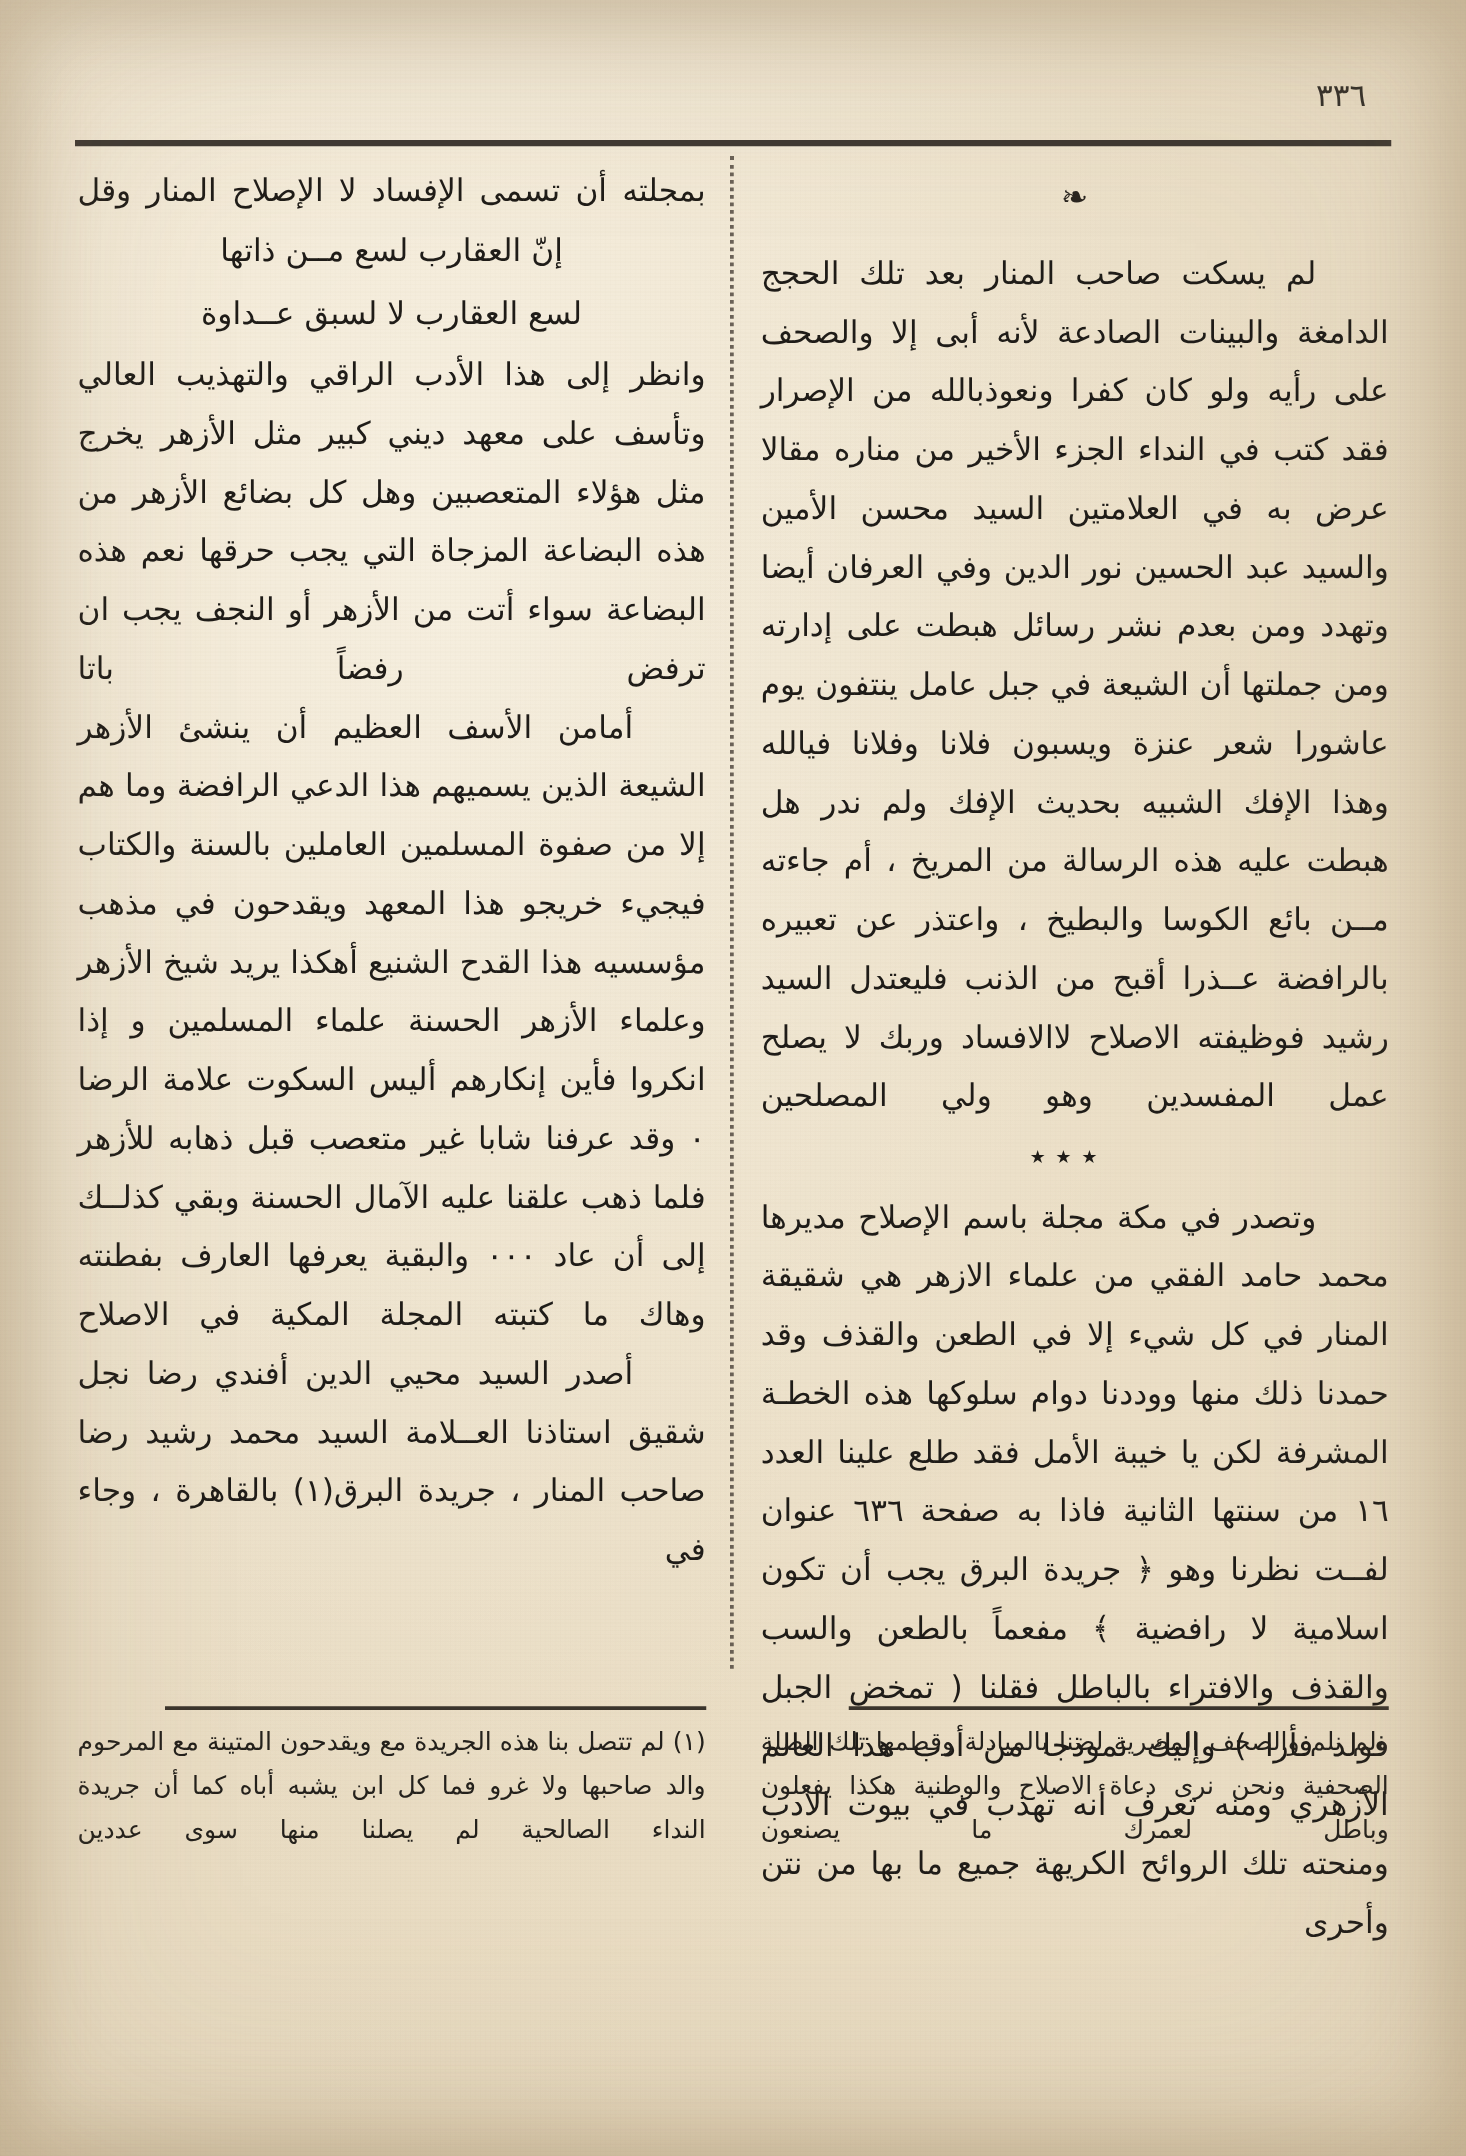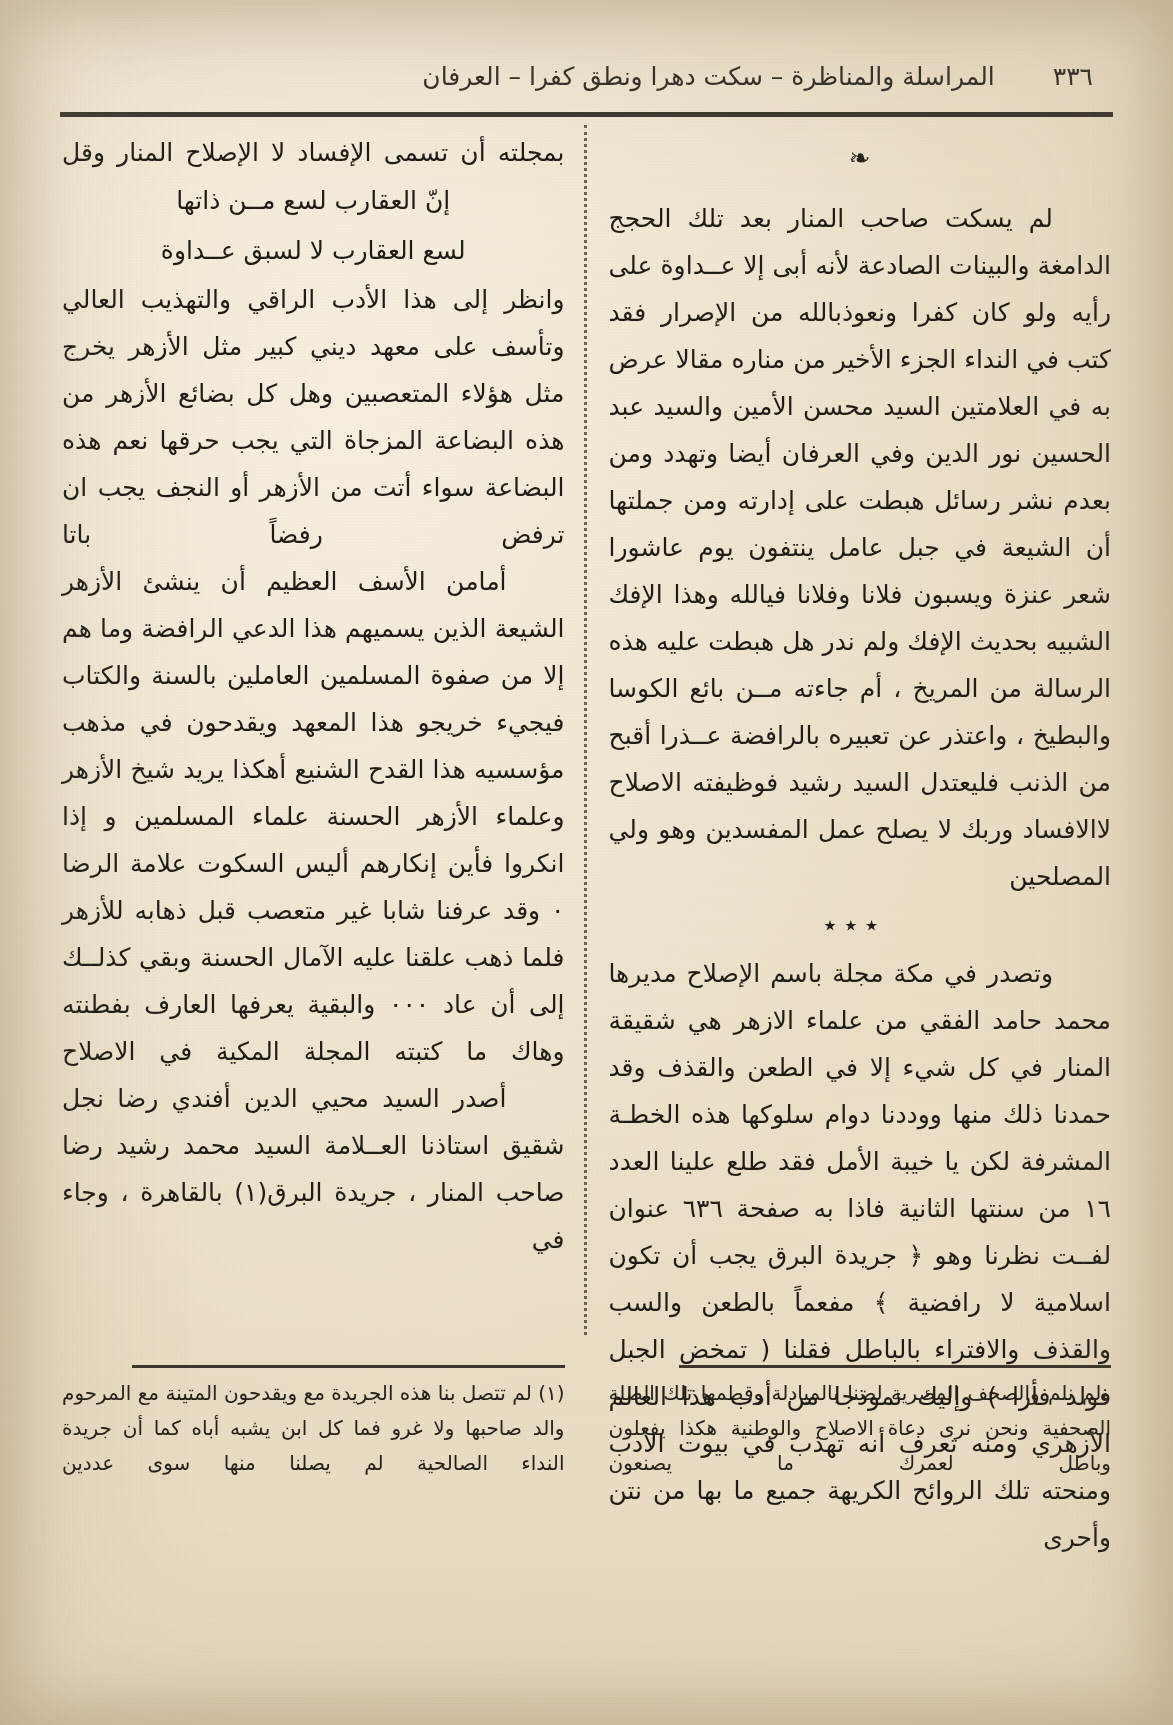--- a/index.html
+++ b/index.html
@@ -184,36 +184,35 @@
 </head>
 <body>
 
 <div class="page">
   <div class="grain"></div>
 
   <div class="content">
 
     <div class="runhead">
       <span class="folio">٣٣٦</span>
-      <span class="title">المراسلة والمناظرة – سكت دهرا ونطق كفرا – العرفان</span>
     </div>
     <div class="rule-top"></div>
 
     <div class="columns">
       <div class="divider"></div>
 
       <div class="col right">
 
         <div class="article-head">
           <span class="ornament">❧</span>
         </div>
 
         <p class="para first">
           <span>لم يسكت صاحب المنار بعد تلك الحجج</span>
-          <span>الدامغة والبينات الصادعة لأنه أبى إلا عــداوة</span>
+          <span>الدامغة والبينات الصادعة لأنه أبى إلا والصحف</span>
           <span>على رأيه ولو كان كفرا ونعوذبالله من الإصرار</span>
           <span>فقد كتب في النداء الجزء الأخير من مناره مقالا</span>
           <span>عرض به في العلامتين السيد محسن الأمين والسيد</span>
           <span>عبد الحسين نور الدين وفي العرفان أيضا وتهدد</span>
           <span>ومن بعدم نشر رسائل هبطت على إدارته</span>
           <span>ومن جملتها أن الشيعة في جبل عامل ينتفون يوم</span>
           <span>عاشورا شعر عنزة ويسبون فلانا وفلانا فيالله وهذا</span>
           <span>الإفك الشبيه بحديث الإفك ولم ندر هل هبطت</span>
           <span>عليه هذه الرسالة من المريخ ، أم جاءته مــن بائع</span>
           <span>الكوسا والبطيخ ، واعتذر عن تعبيره بالرافضة</span>

